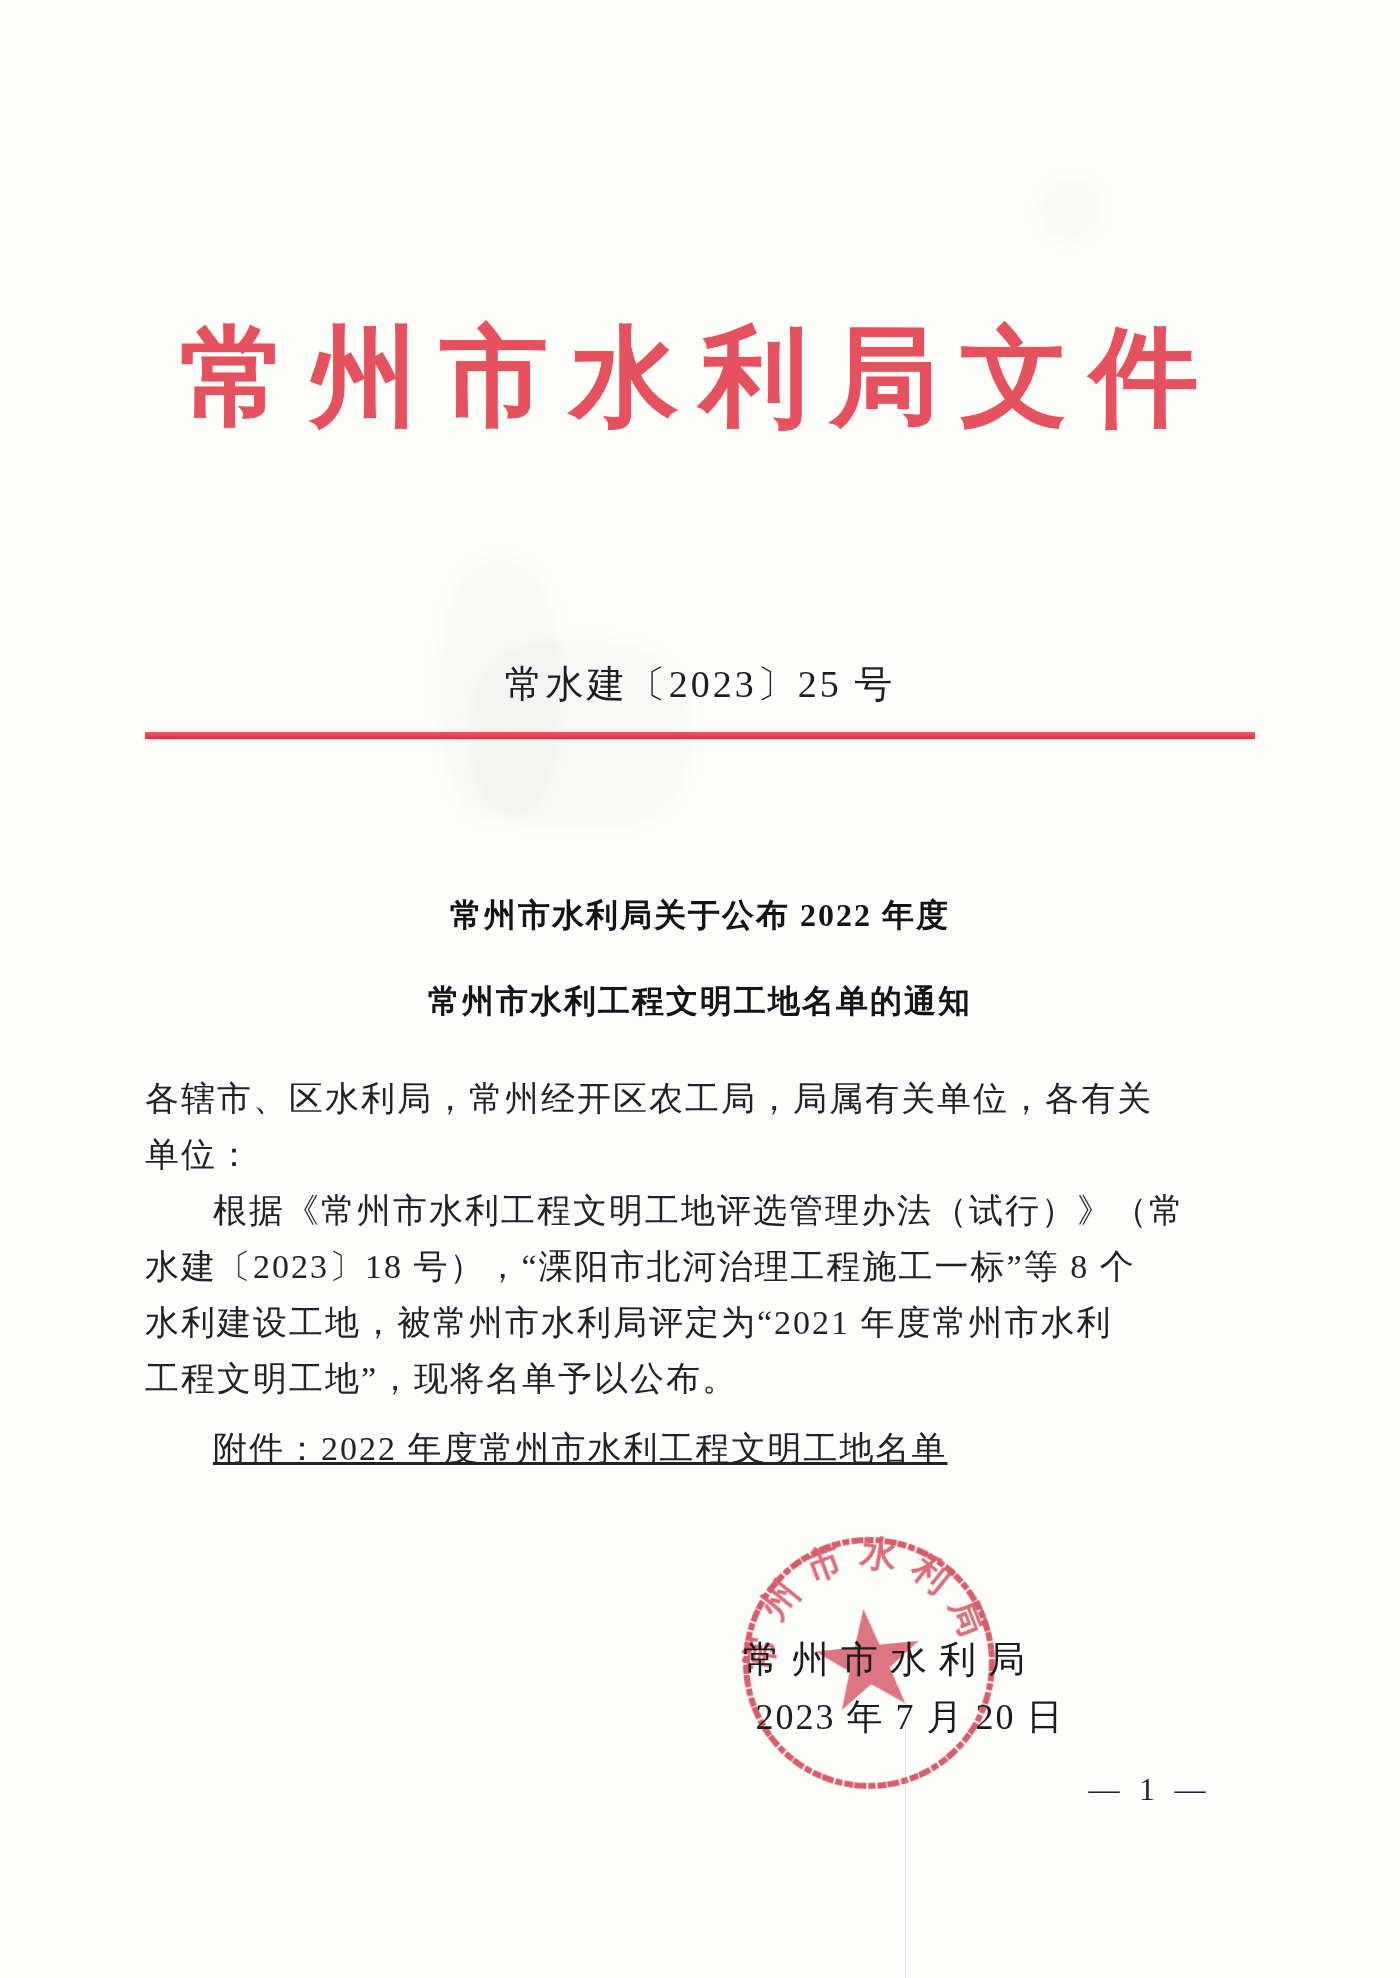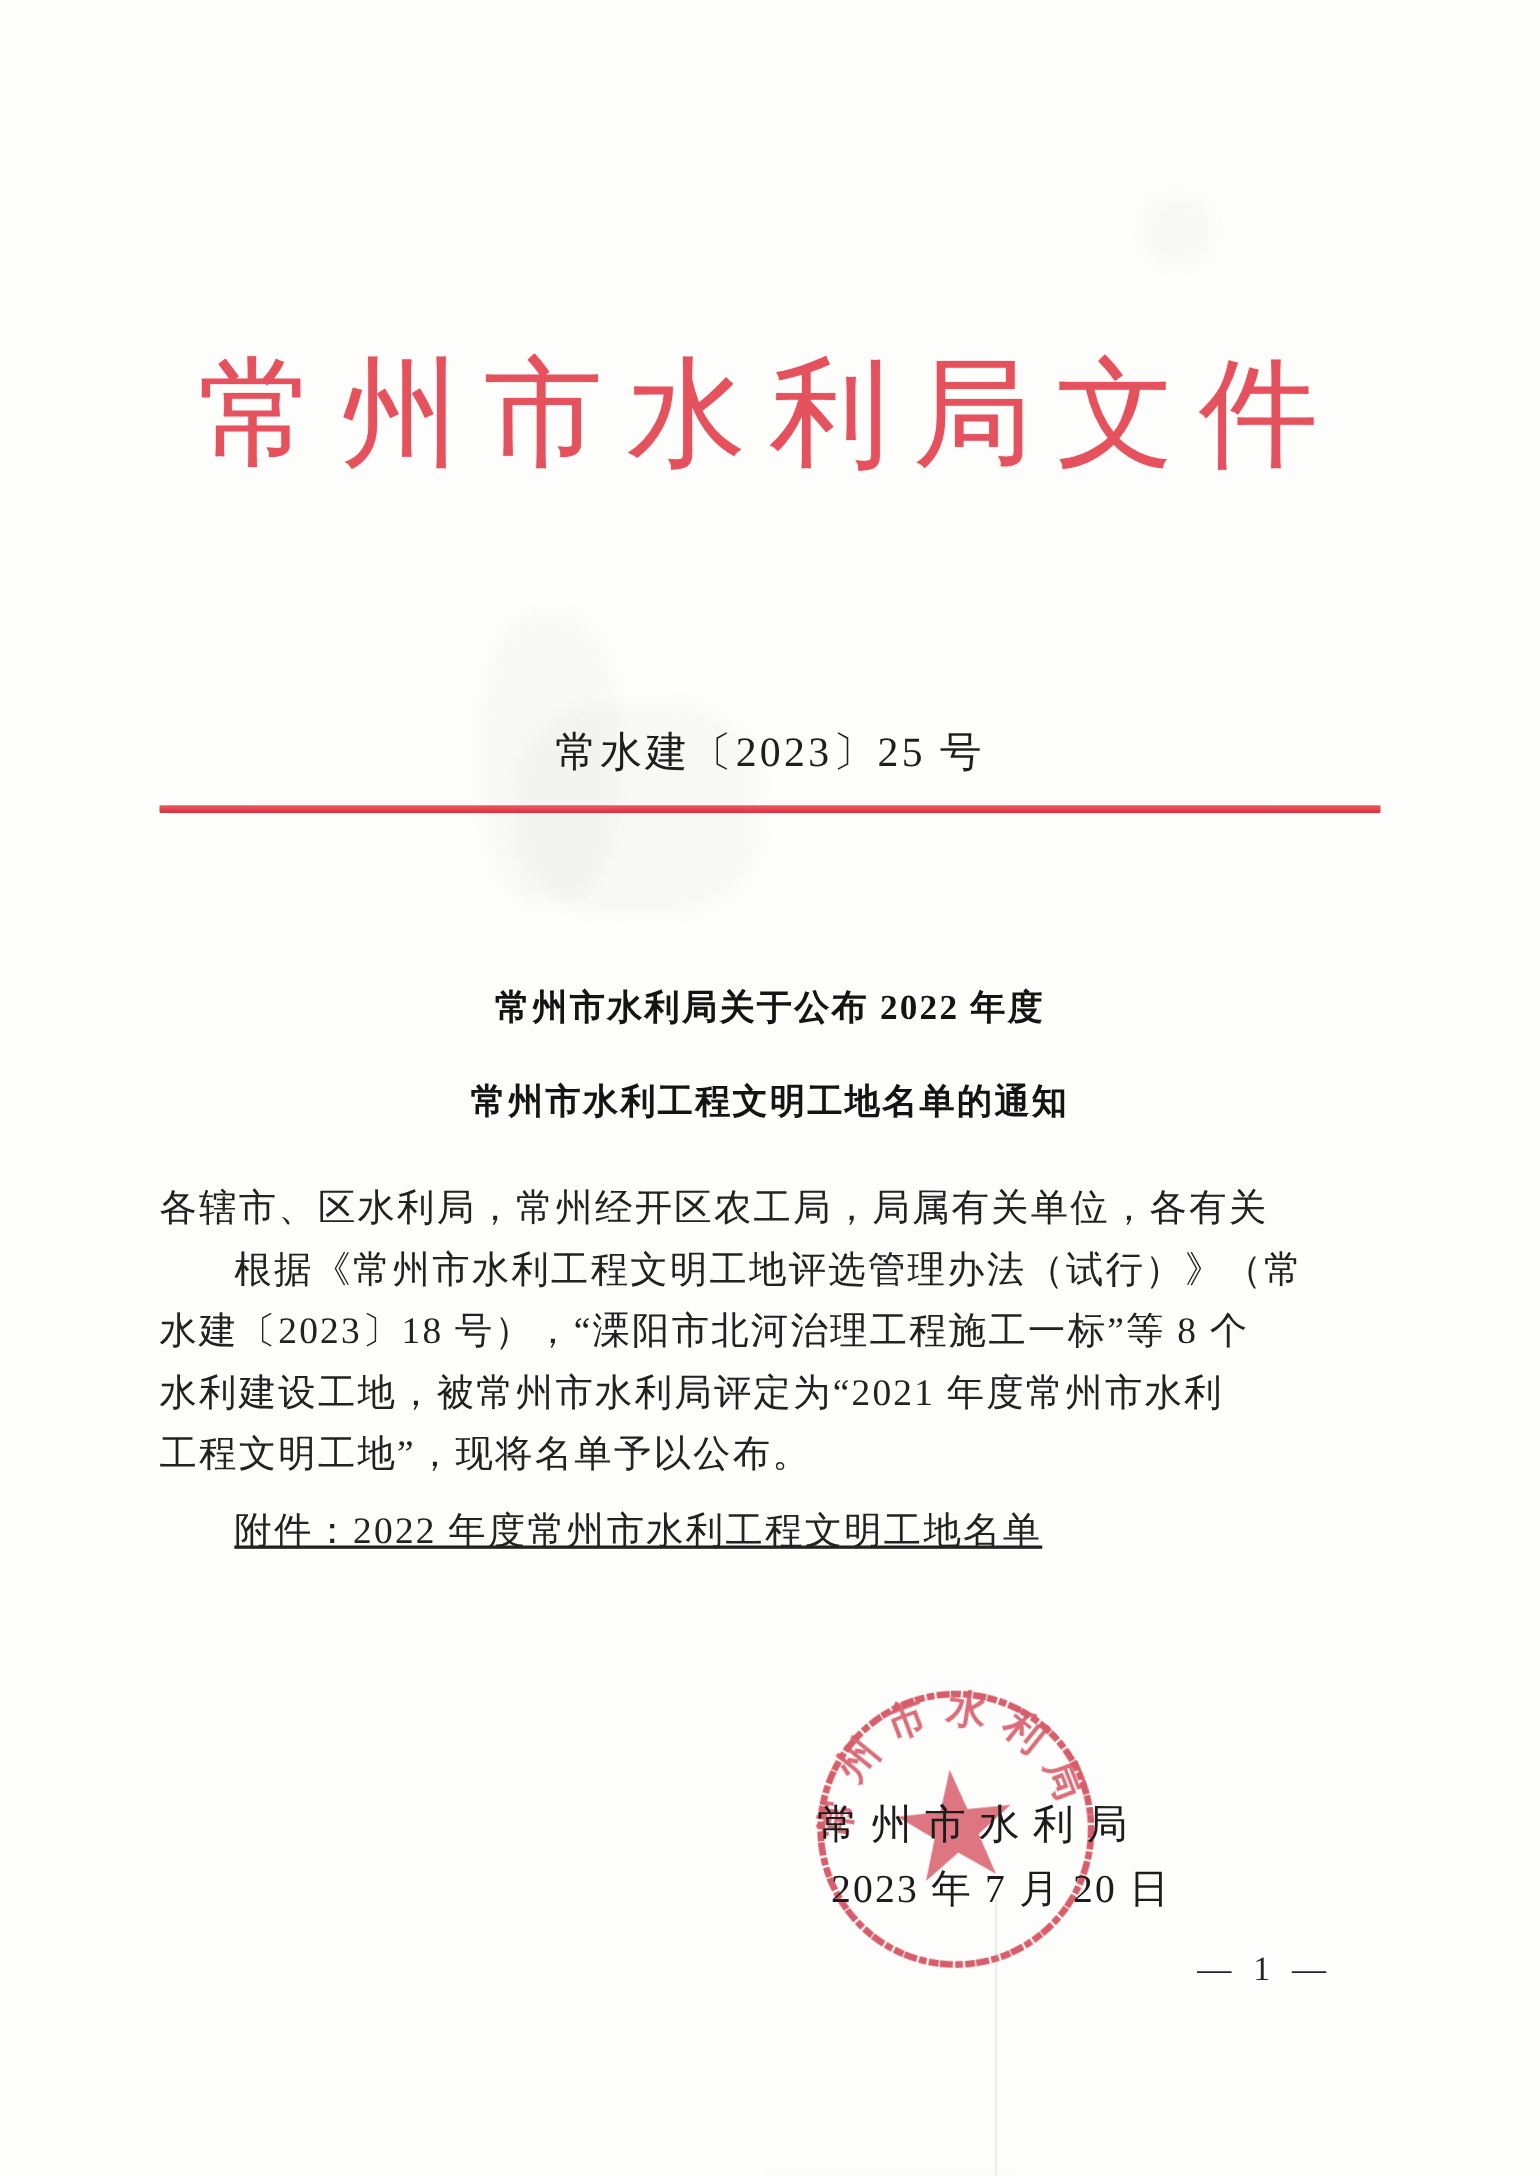--- a/index.html
+++ b/index.html
@@ -12,21 +12,21 @@
     position:relative;
     width:1400px;height:1978px;
     background:#fdfdfc;
     overflow:hidden;
   }
   
   .red-head{
     position:absolute;top:308px;left:0;width:1400px;
     text-align:center;
     font-size:108px;line-height:140px;
-    font-weight:normal;
+    font-weight:bold;
     letter-spacing:22px;
     color:#e5515d;
     text-shadow:0 0 1px #d84350;
     white-space:nowrap;
   }
   
   .doc-no{
     position:absolute;top:662px;left:0;width:1400px;
     text-align:center;
     font-size:38px;line-height:44px;
@@ -125,20 +125,21 @@
 
   <div class="red-rule"></div>
 
   <div class="doc-title">
     <div>常州市水利局关于公布 2022 年度</div>
     <div>常州市水利工程文明工地名单的通知</div>
   </div>
 
   <div class="body-block">
     <div class="body-line">各辖市、区水利局，常州经开区农工局，局属有关单位，各有关</div>
+    <div class="body-line">单位：</div>
     <div class="body-line indent">根据《常州市水利工程文明工地评选管理办法（试行）》（常</div>
     <div class="body-line">水建〔2023〕18 号），“溧阳市北河治理工程施工一标”等 8 个</div>
     <div class="body-line">水利建设工地，被常州市水利局评定为“2021 年度常州市水利</div>
     <div class="body-line">工程文明工地”，现将名单予以公布。</div>
     <div class="attachment-line">附件：2022 年度常州市水利工程文明工地名单</div>
   </div>
 
   <svg class="seal" viewBox="0 0 260 260" xmlns="http://www.w3.org/2000/svg">
     <defs>
       <path id="sealArc" d="M 34 130 A 96 96 0 1 1 226 130" fill="none"></path>

